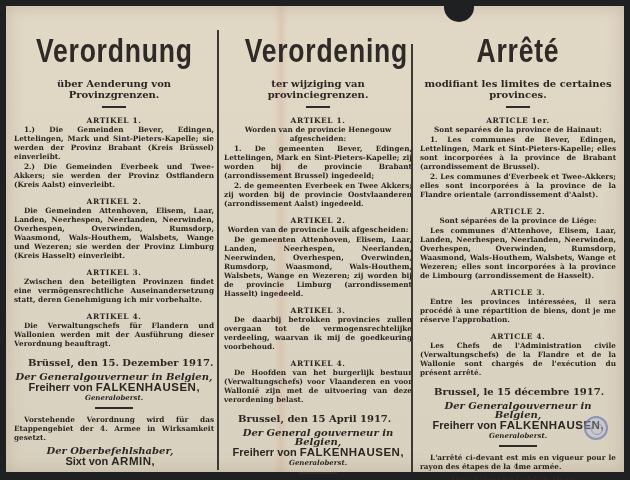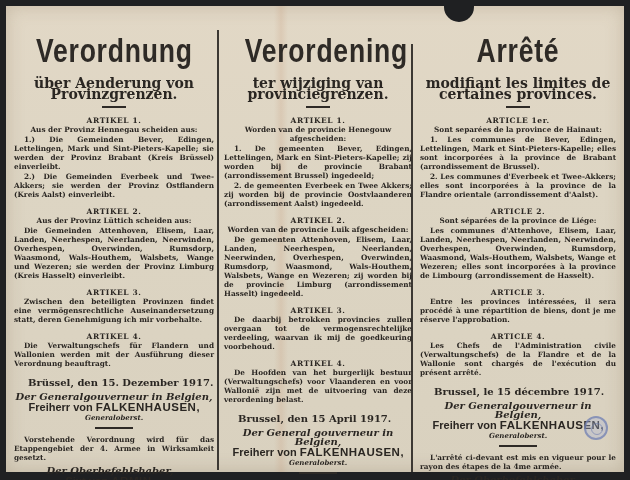--- a/index.html
+++ b/index.html
@@ -35,21 +35,21 @@
   .d2 { left:405px; top:38px; height:428px; }
 
   .title {
     font-family:"Liberation Sans Narrow","Liberation Sans", sans-serif;
     font-weight:bold; font-size:34px; letter-spacing:1px;
     transform:scaleX(0.78); transform-origin:center;
     margin-top:22px; height:44px; line-height:44px;
     color:#2e2a26;
   }
   .subtitle {
-    font-weight:bold; font-size:14px; line-height:11px;
+    font-weight:bold; font-size:10px; line-height:11px;
     margin-top:6px; min-height:22px;
   }
   .rule { width:24px; height:2px; background:#2e2a26; margin:6px auto 8px; }
   .rule-long { width:38px; height:2px; background:#2e2a26; margin:5px auto 6px; }
 
   .art-h { font-weight:bold; font-size:7.5px; letter-spacing:0.6px; line-height:9px; margin-top:4px; }
   .p {
     font-weight:bold; font-size:7.3px; line-height:9px;
     text-align:justify; text-indent:10px; margin:0;
   }
@@ -80,26 +80,24 @@
   <div class="hole"></div>
   <div class="divider d1"></div>
   <div class="divider d2"></div>
 
   <div class="col col1">
   <div class="title">Verordnung</div>
   <div class="subtitle">über Aenderung von Provinzgrenzen.</div>
   <div class="rule"></div>
   <div class="articles">
         <div class="art-h">ARTIKEL 1.</div>
-        <p class="p center">Aus der Provinz Hennegau scheiden aus:</p>
         <p class="p">1.) Die Gemeinden Bever, Edingen, Lettelingen, Mark und Sint-Pieters-Kapelle; sie werden der Provinz Brabant (Kreis Brüssel) einverleibt.</p>
         <p class="p">2.) Die Gemeinden Everbeek und Twee-Akkers; sie werden der Provinz Ostflandern (Kreis Aalst) einverleibt.</p>
         <div class="gap"></div>
         <div class="art-h">ARTIKEL 2.</div>
-        <p class="p center">Aus der Provinz Lüttich scheiden aus:</p>
         <p class="p">Die Gemeinden Attenhoven, Elisem, Laar, Landen, Neerhespen, Neerlanden, Neerwinden, Overhespen, Overwinden, Rumsdorp, Waasmond, Wals-Houthem, Walsbets, Wange und Wezeren; sie werden der Provinz Limburg (Kreis Hasselt) einverleibt.</p>
         <div class="gap"></div>
         <div class="art-h">ARTIKEL 3.</div>
         <p class="p">Zwischen den beteiligten Provinzen findet eine vermögensrechtliche Auseinandersetzung statt, deren Genehmigung ich mir vorbehalte.</p>
         <div class="gap"></div>
         <div class="art-h">ARTIKEL 4.</div>
         <p class="p">Die Verwaltungschefs für Flandern und Wallonien werden mit der Ausführung dieser Verordnung beauftragt.</p>
         <div class="gap"></div>
       </div>
   <div class="date">Brüssel, den 15. Dezember 1917.</div>

